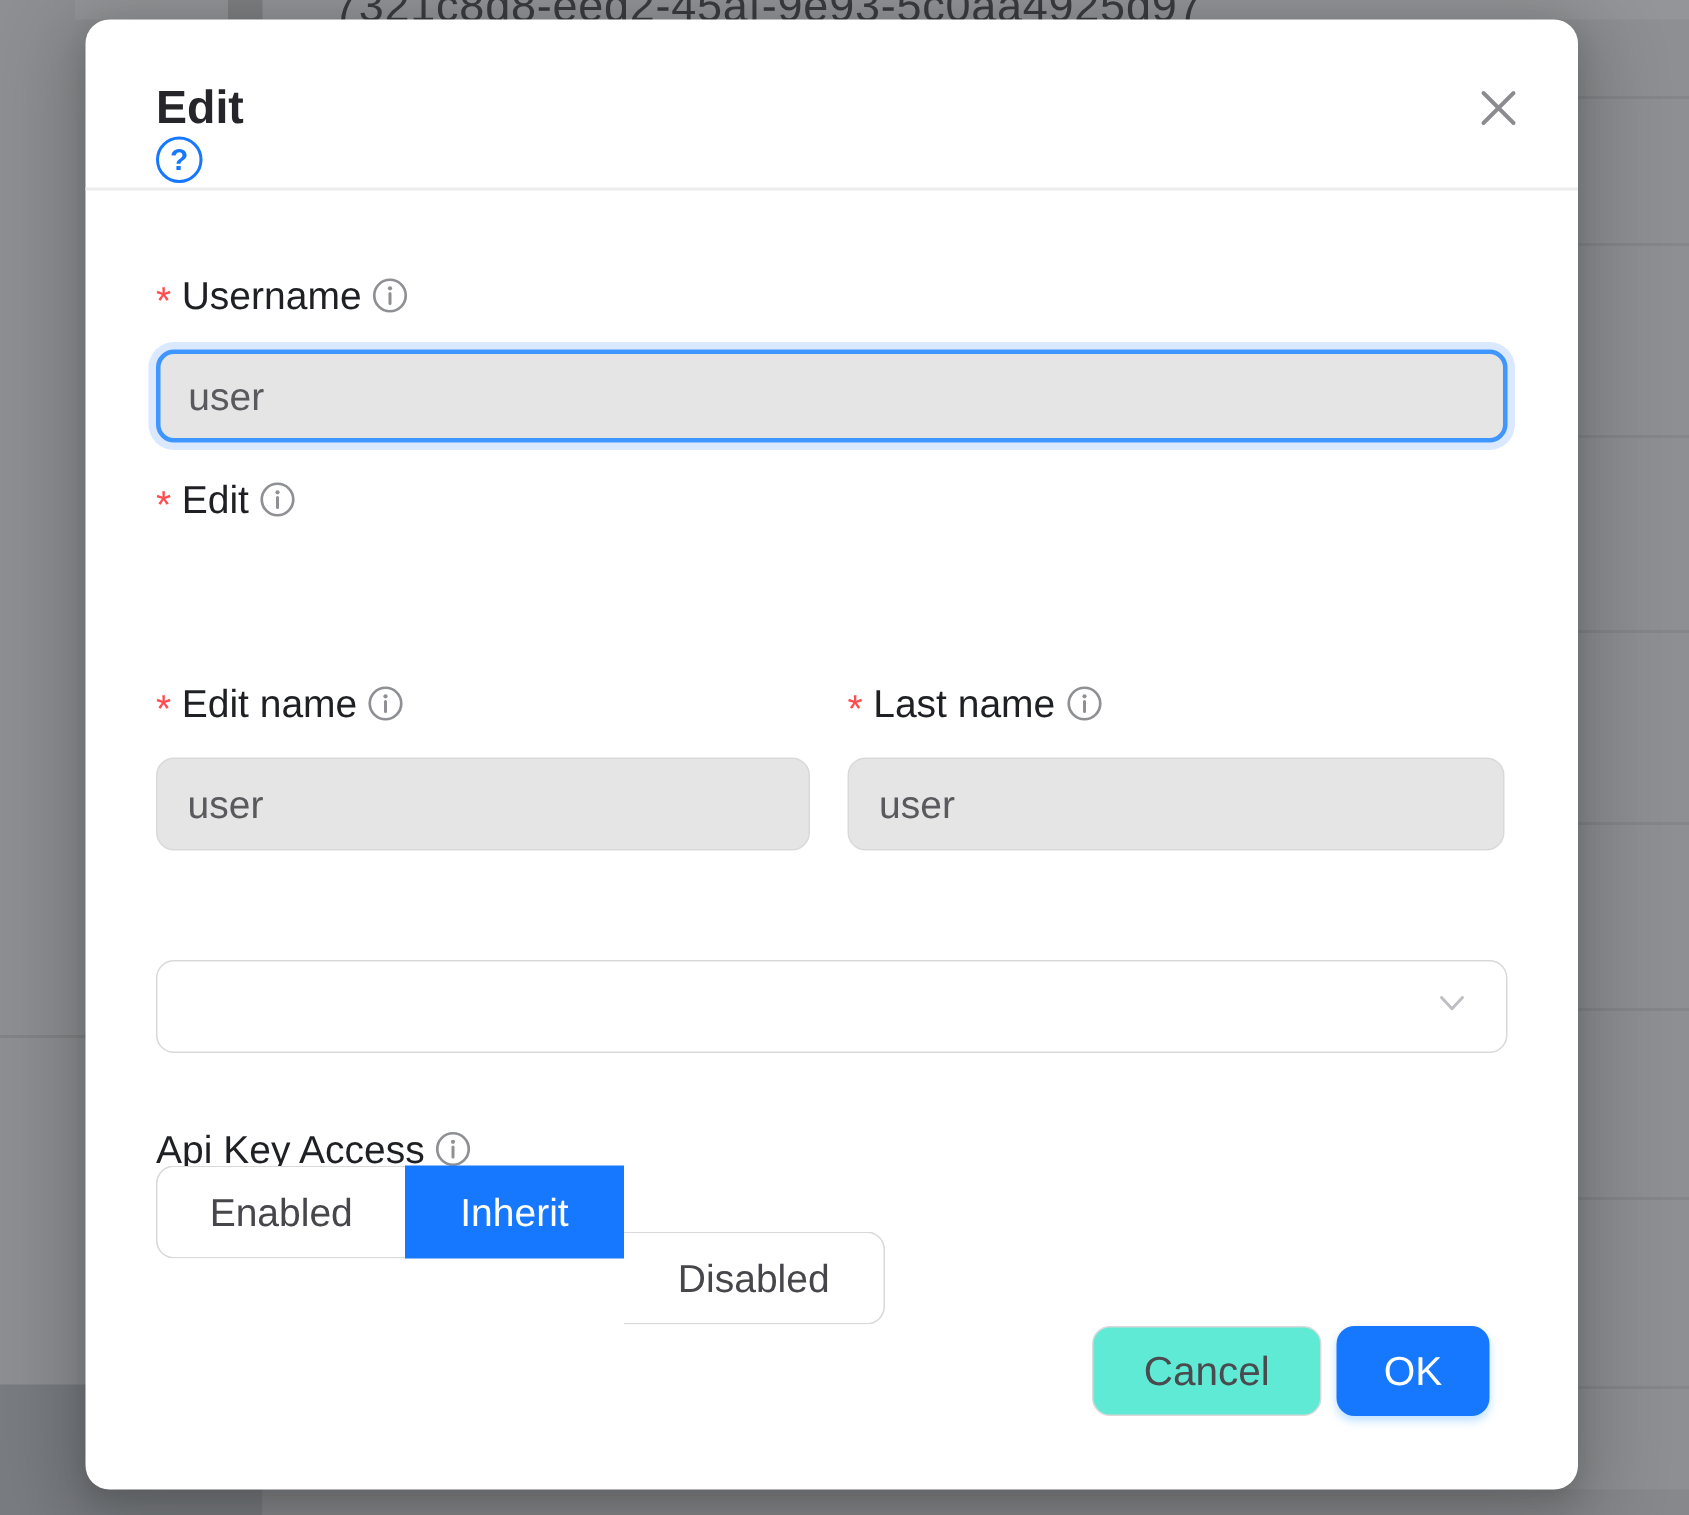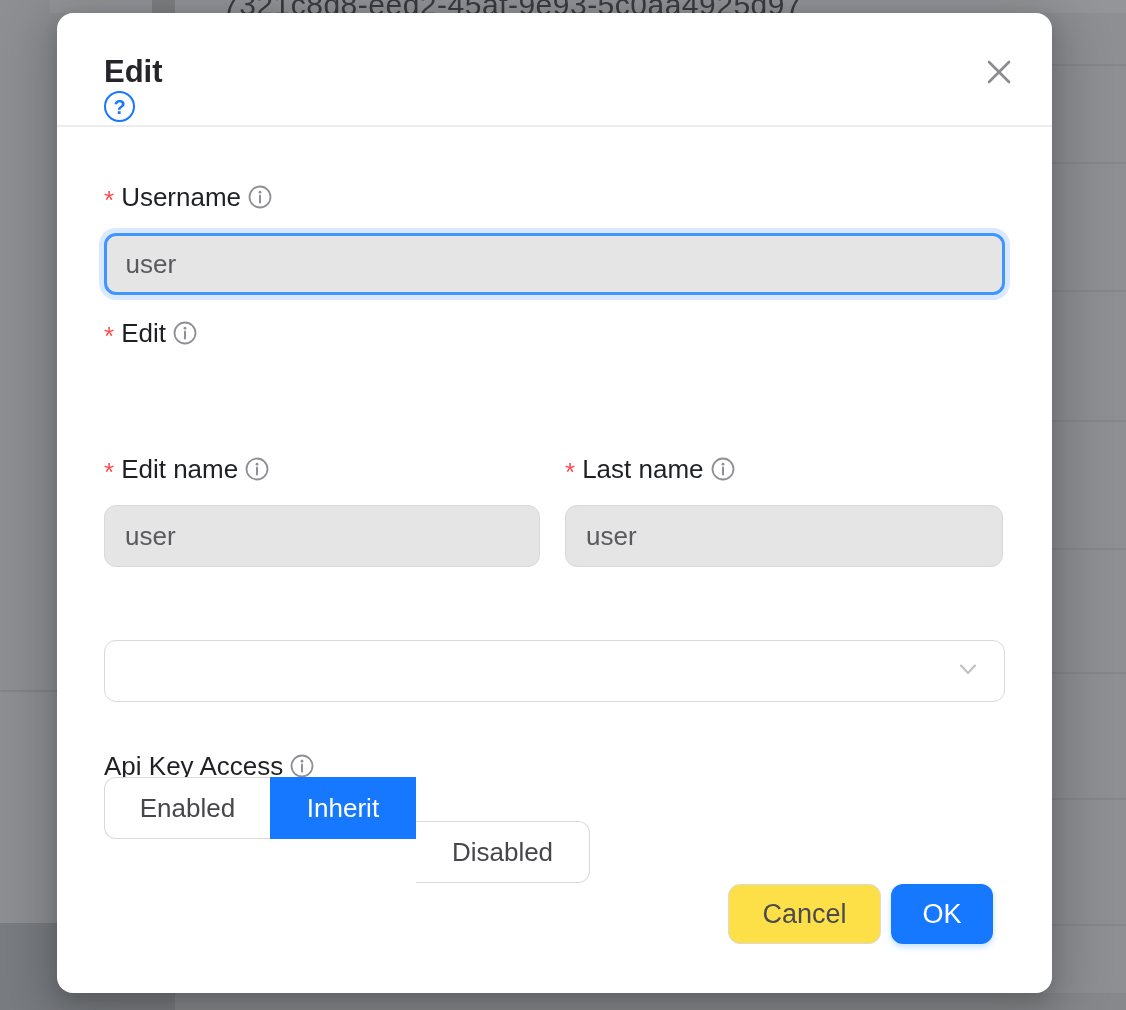--- a/index.html
+++ b/index.html
@@ -71,21 +71,21 @@
   }
   .radio-opt.first{width:166px;border:1.5px solid #d9d9d9;border-right:none;border-radius:12px 0 0 12px;text-align:right;}
   .radio-opt.selected{width:146px;background:#1677ff;color:#ffffff;font-weight:500;border:none;}
   .radio-opt.last{width:174px;border:1.5px solid #d9d9d9;border-left:none;border-radius:0 12px 12px 0;margin-top:44px;}
 
   
   .btn{
     position:absolute;top:871px;height:60px;border-radius:12px;font-family:inherit;
     font-size:27px;display:flex;align-items:center;justify-content:center;cursor:pointer;
   }
-  .btn-cancel{left:671px;width:153px;background:#fde047;border:1.5px solid #d9d9d9;color:#4a4a4f;}
+  .btn-cancel{left:671px;width:153px;background:#5eead4;border:1.5px solid #d9d9d9;color:#4a4a4f;}
   .btn-ok{left:834px;width:102px;background:#1677ff;border:none;color:#fff;box-shadow:0 3px 6px rgba(5,145,255,.25);}
 </style>
 </head>
 <body>
 
 <div class="stage">
 
   <div class="backdrop">
     <div class="bd-topband"></div>
     <div class="bd-topcol"></div>

